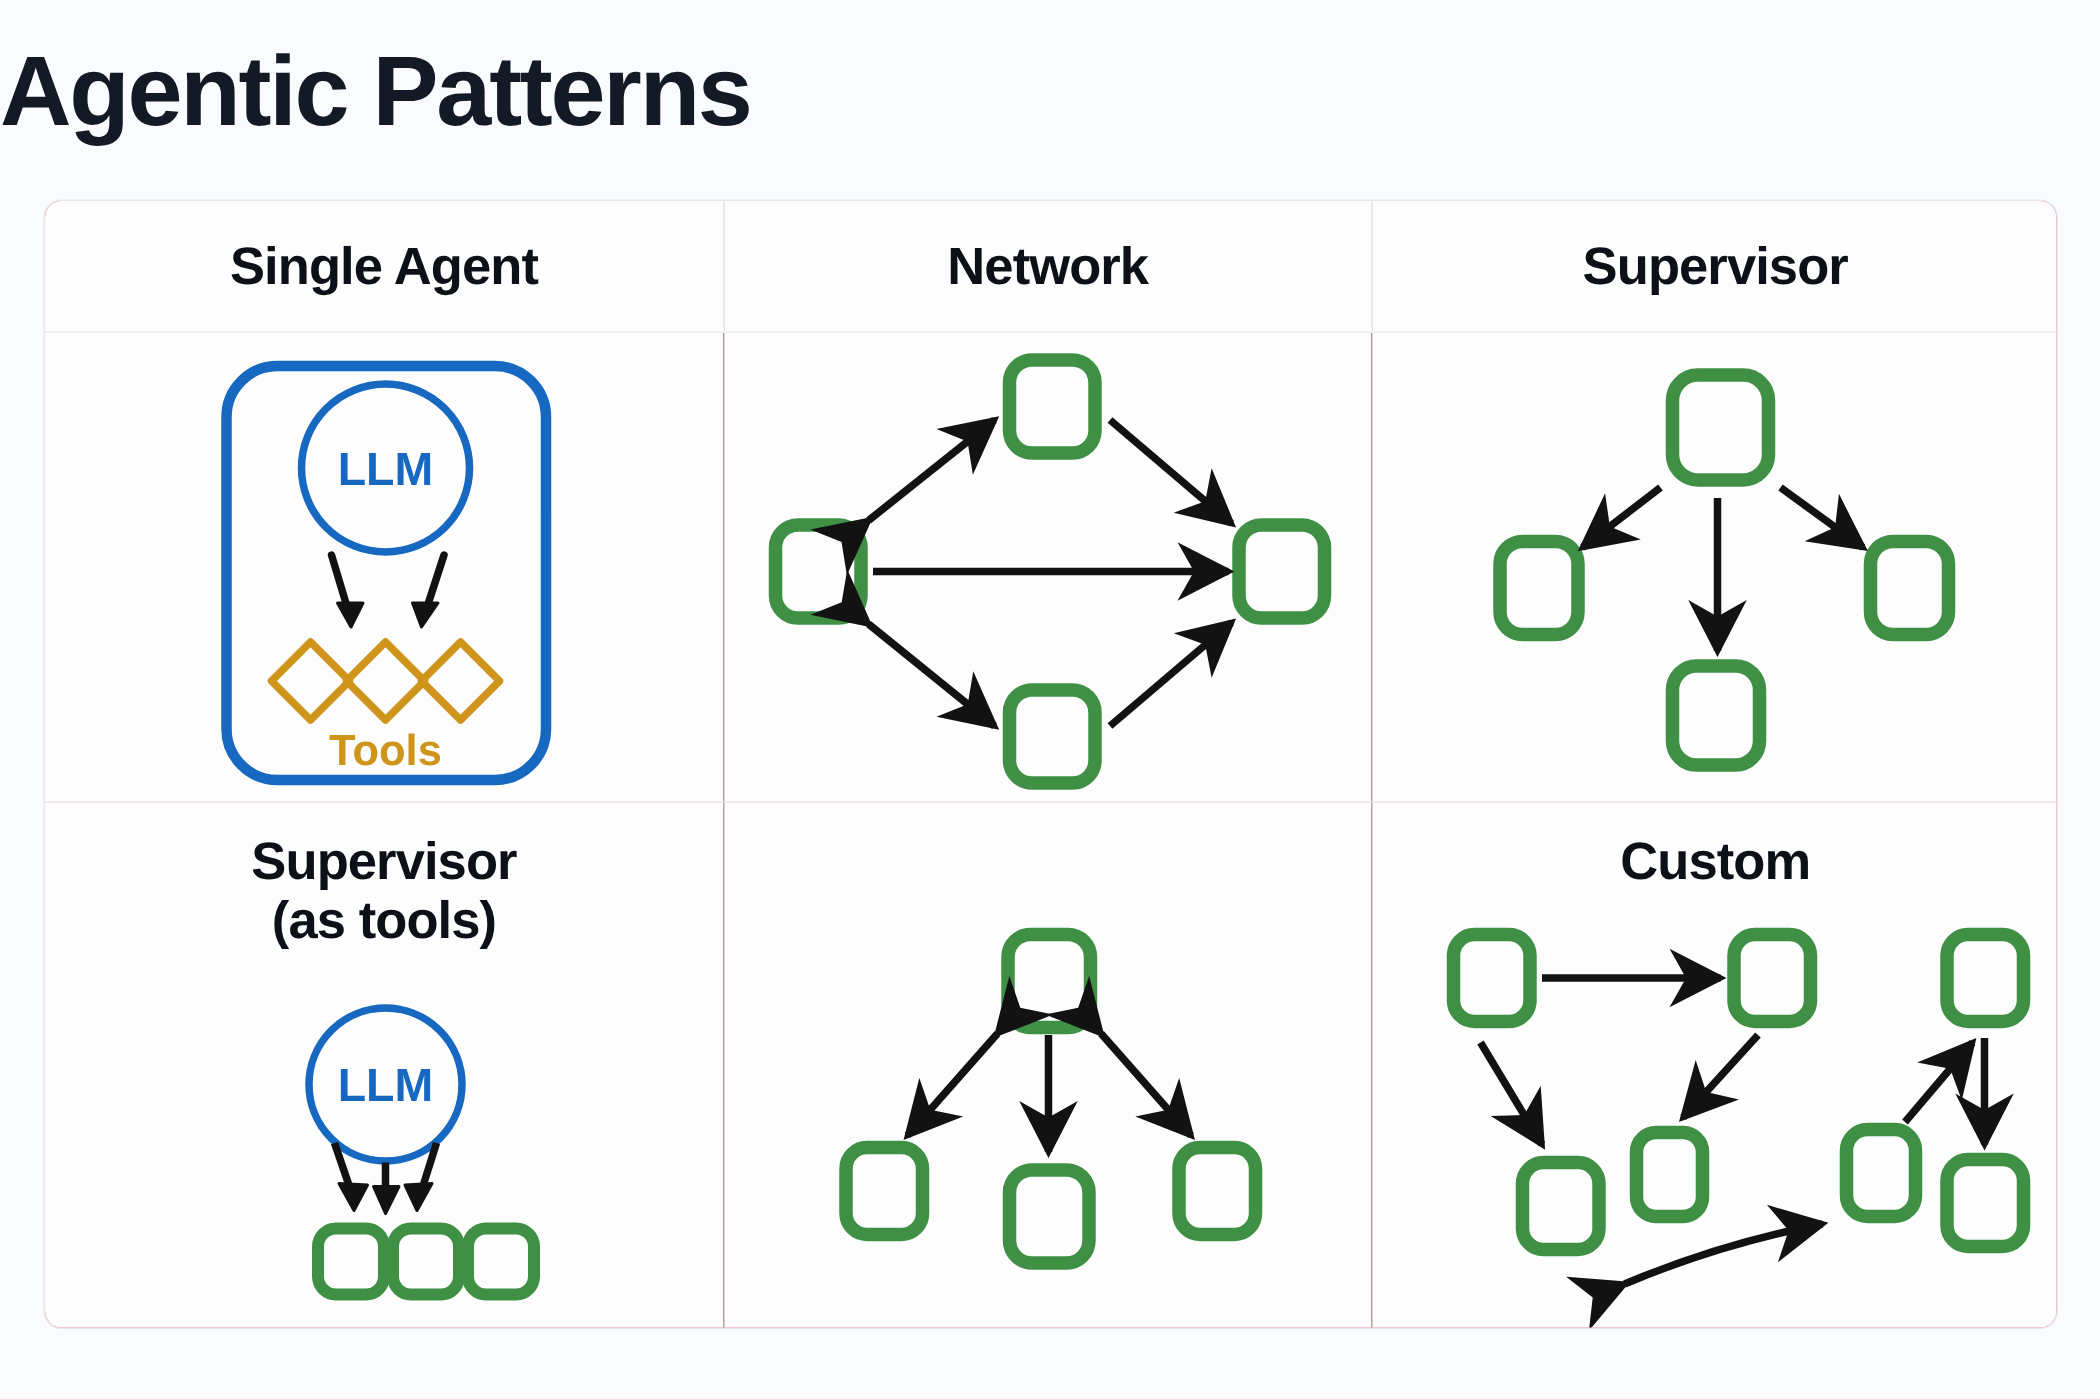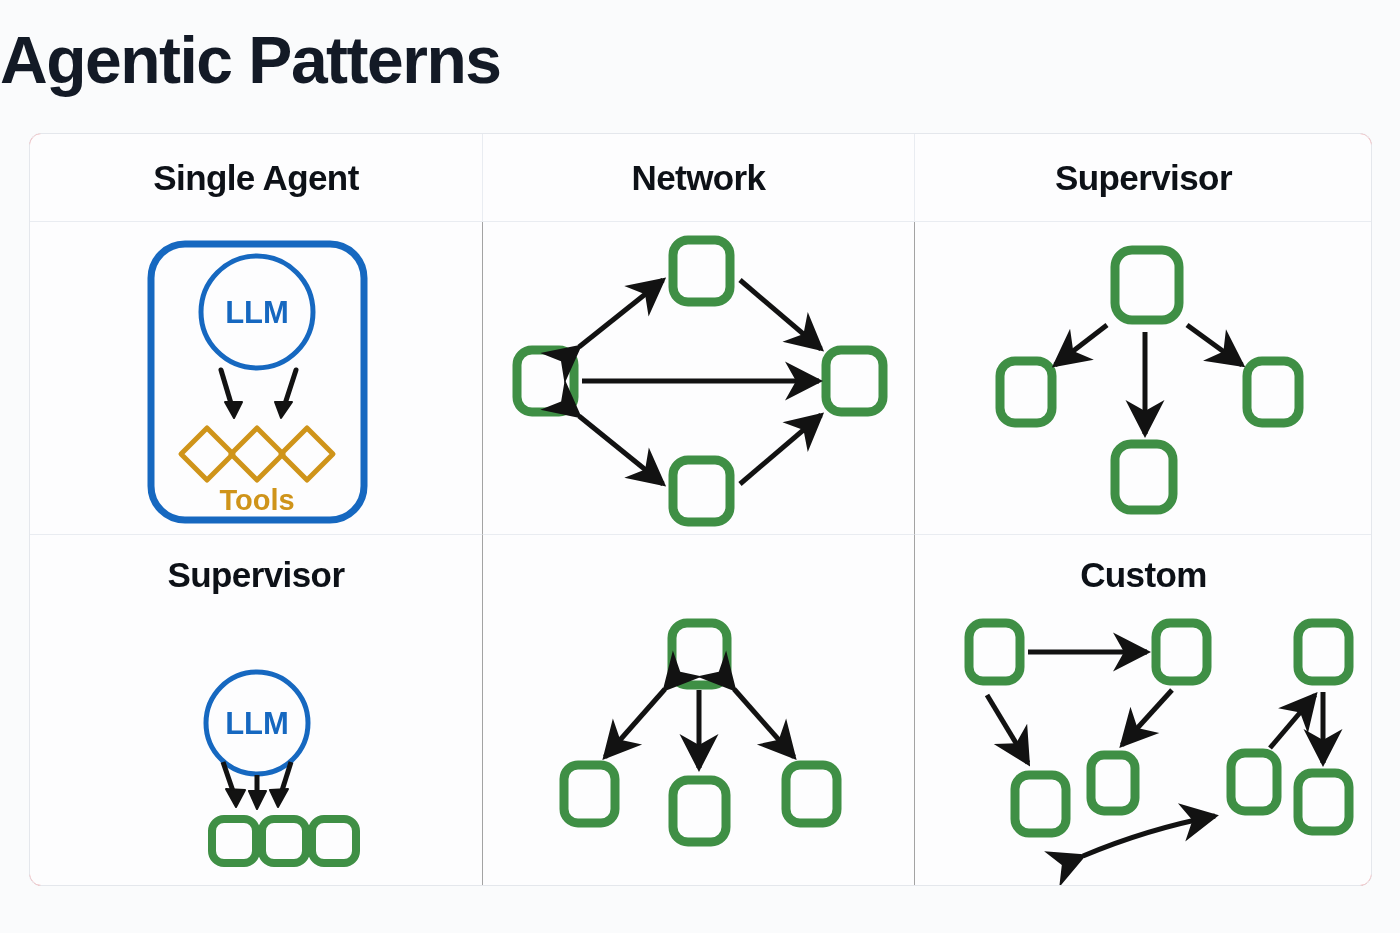--- a/index.html
+++ b/index.html
@@ -184,20 +184,21 @@
           <line x1="192" y1="103" x2="140" y2="143" marker-end="url(#ah2)"></line>
           <line x1="230" y1="110" x2="230" y2="212" marker-end="url(#ah2)"></line>
           <line x1="272" y1="103" x2="327" y2="143" marker-end="url(#ah2)"></line>
         </g>
       </svg>
     </div>
 
     <div class="bcell">
       <div class="cellhead" style="top:20px;">
         <div>Supervisor</div>
+        <div>(as tools)</div>
       </div>
       <svg width="453" height="352" viewBox="0 0 453 352">
         <circle cx="227" cy="188" r="51" fill="none" stroke="#1668c0" stroke-width="5"></circle>
         <text class="lbl-llm" x="227" y="199" text-anchor="middle">LLM</text>
         <g stroke="#121212" stroke-width="5" fill="#121212" stroke-linejoin="round">
           <g>
             <line x1="193" y1="227" x2="205" y2="262"></line>
             <path d="M 206 272 L 196 254 L 215 255 Z" stroke-width="2"></path>
           </g>
           <g>

